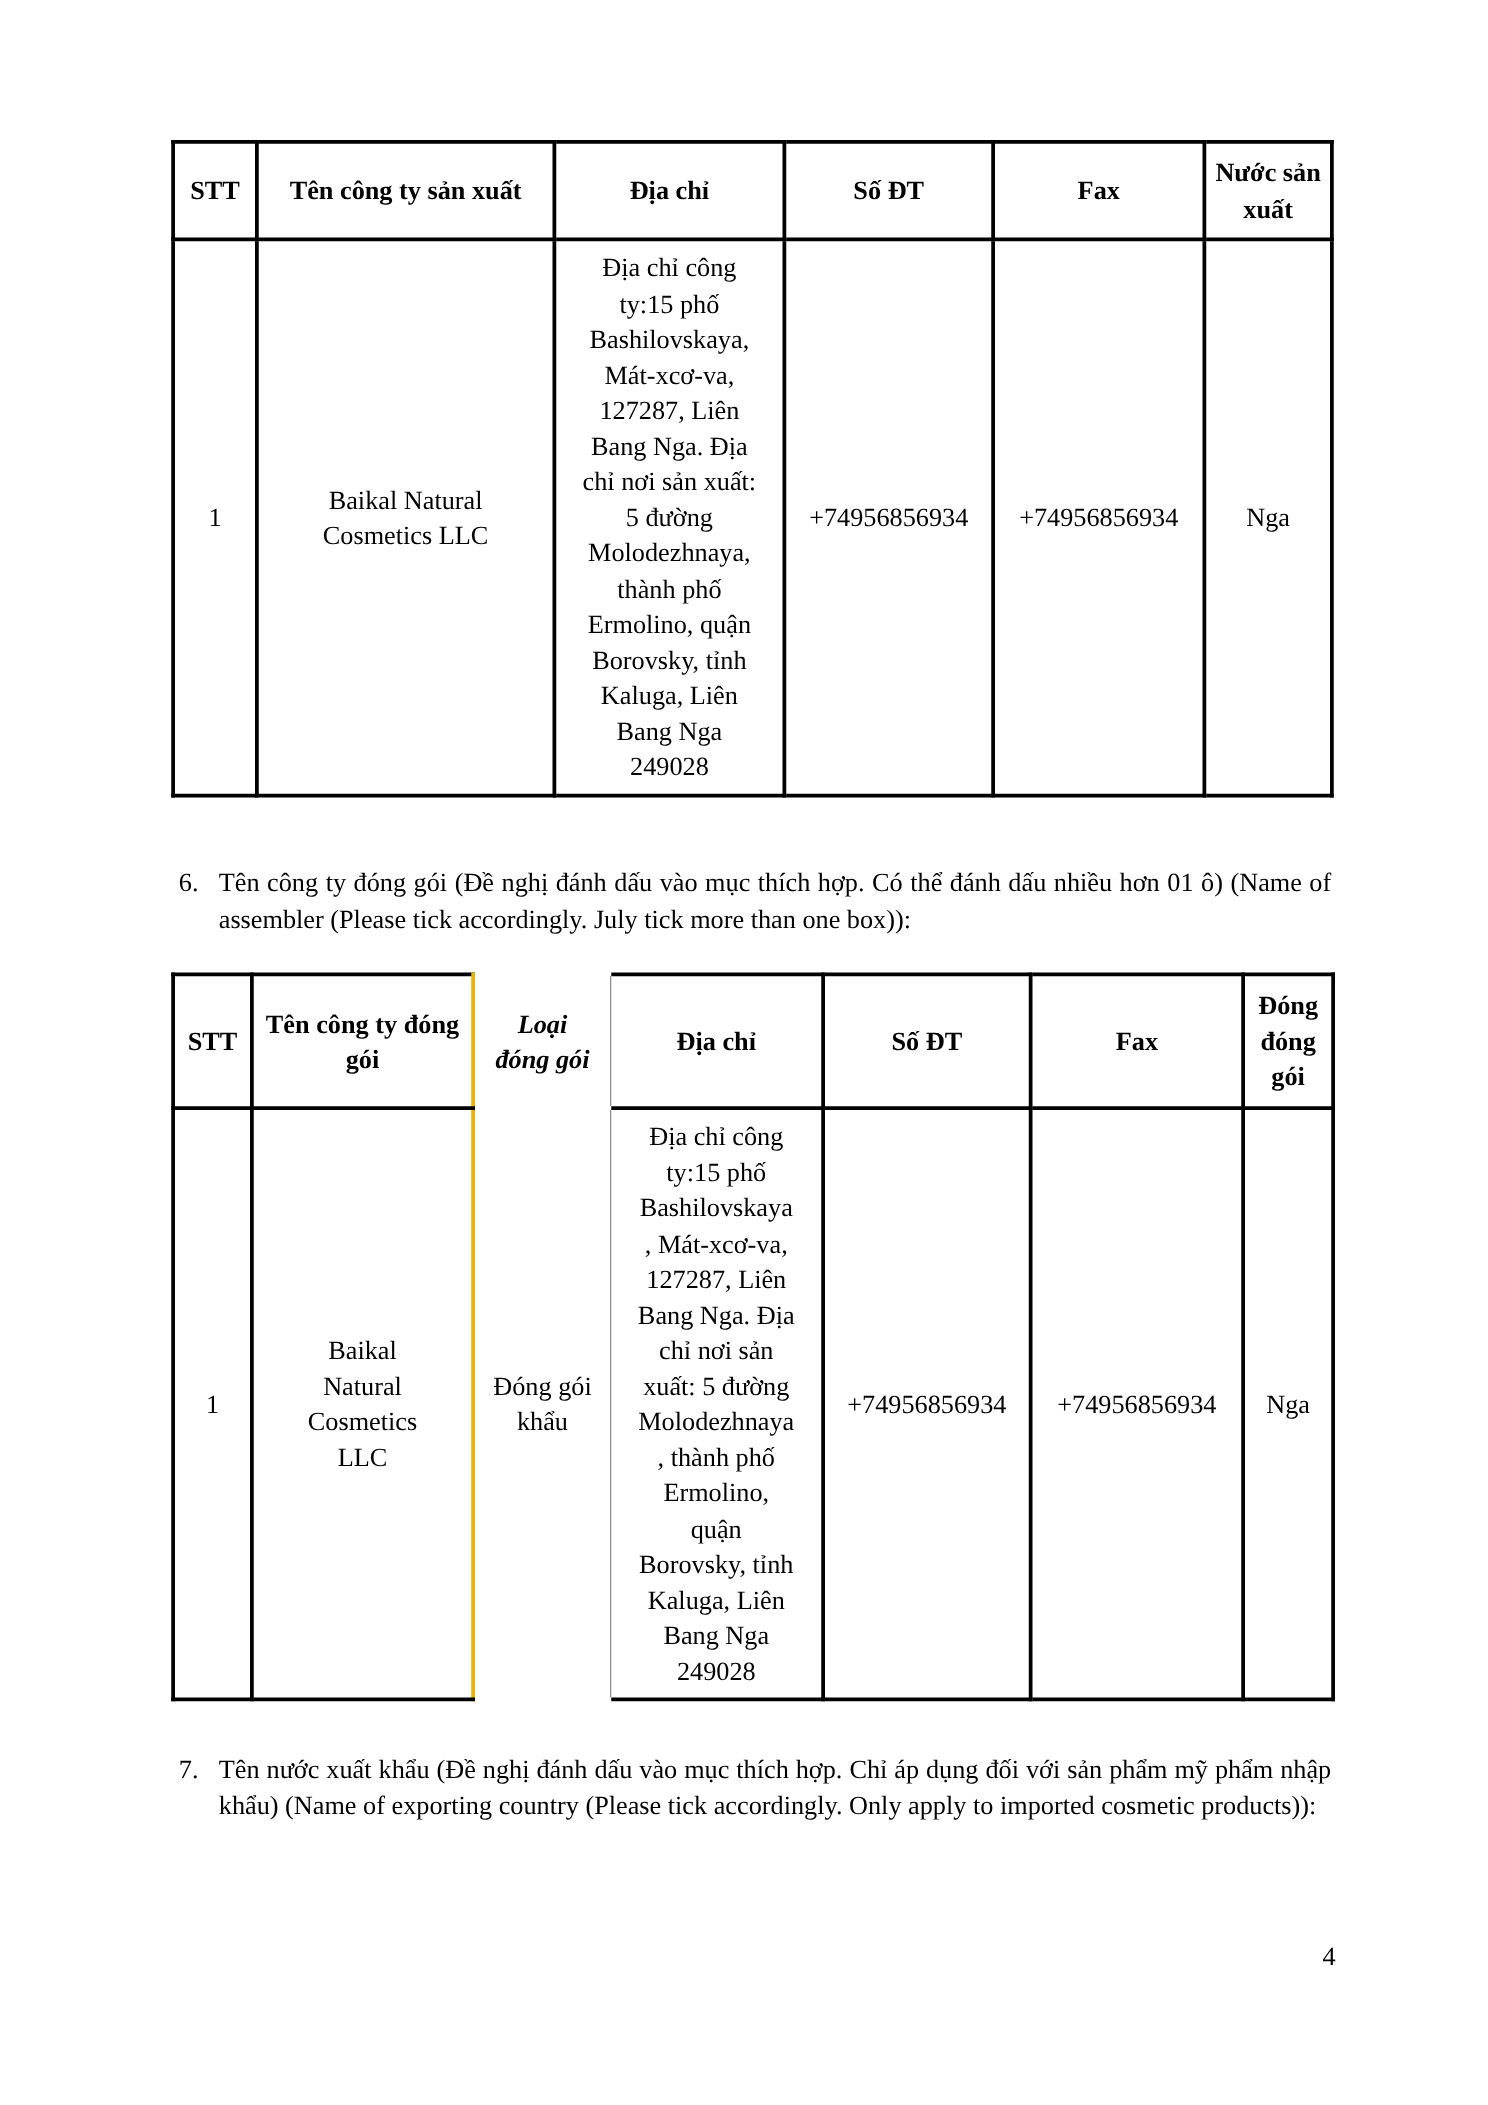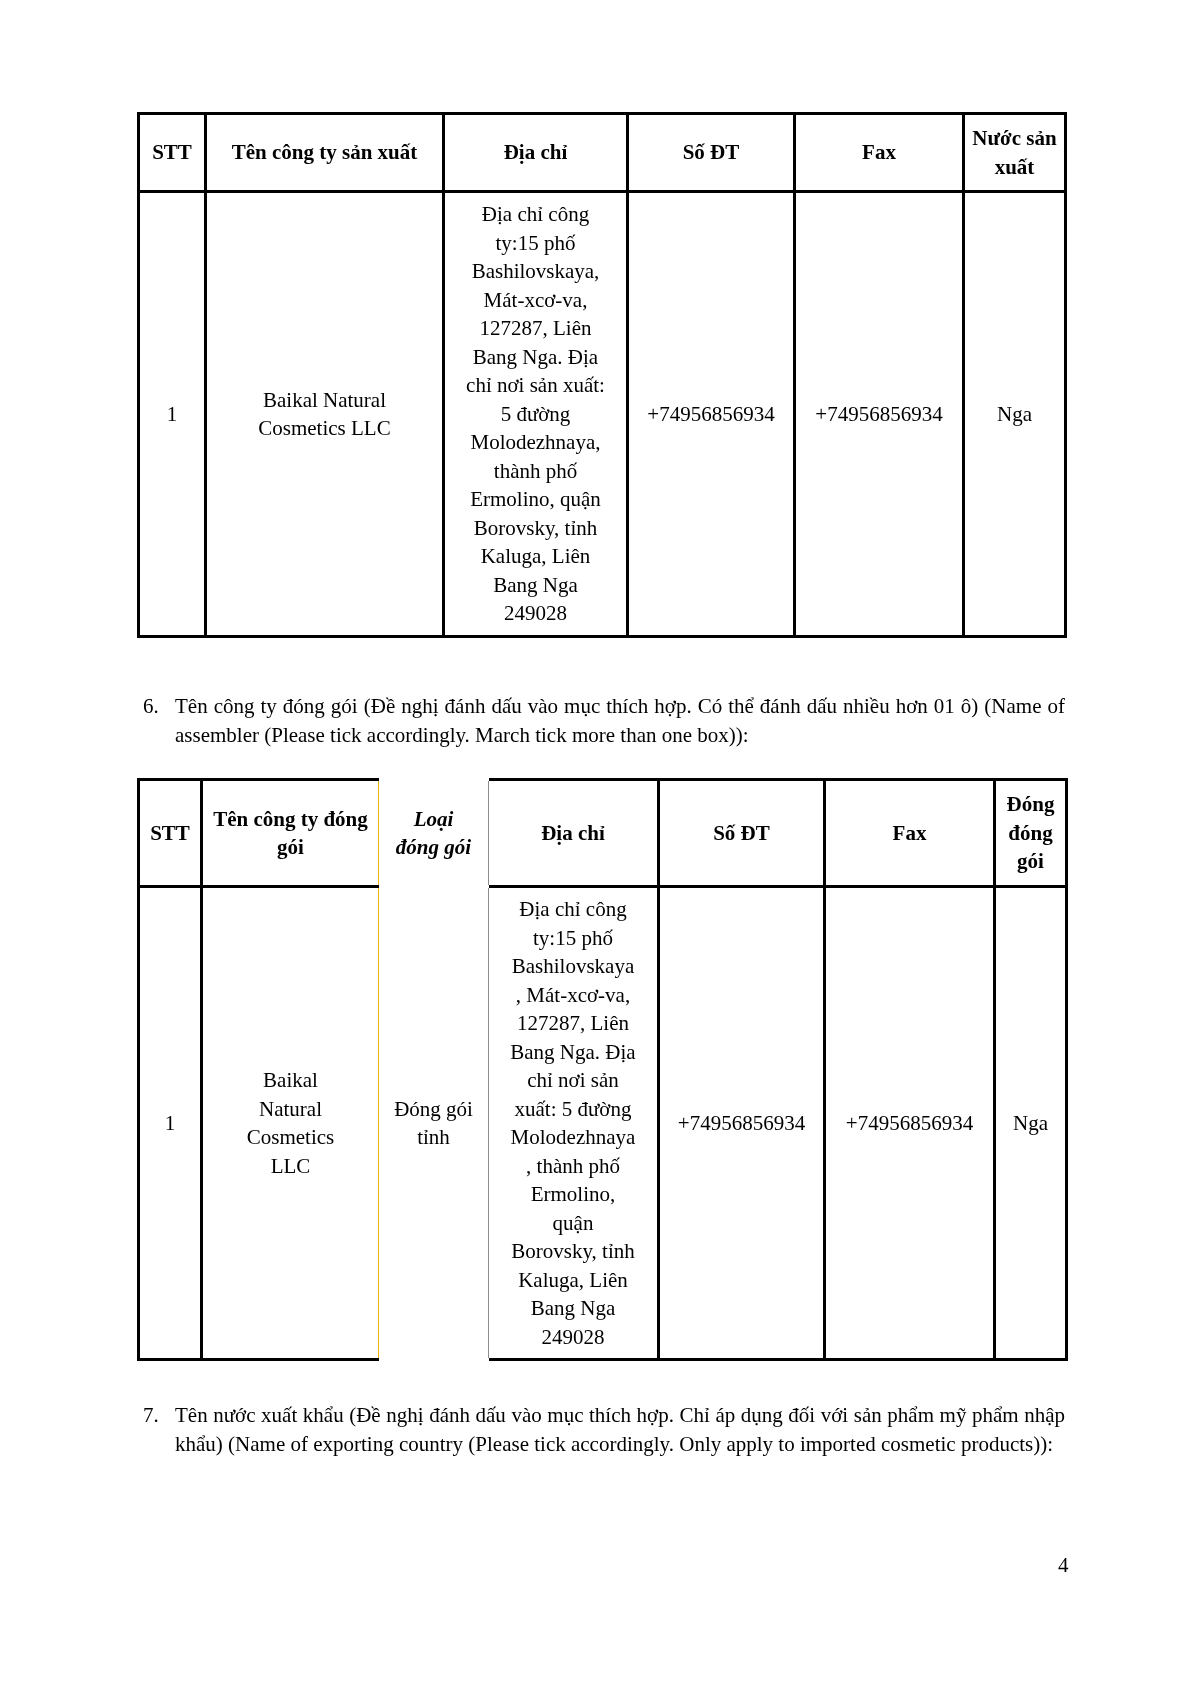--- a/index.html
+++ b/index.html
@@ -47,21 +47,21 @@
   #t2 th.loai-h { padding: 2px 15px; font-style: italic; }
   #t2 td.loai-c { padding: 2px 10px; }
 
   
   #t2 .loai-h, #t2 .loai-c {
     border-left: 1px solid #8c8c8c;
     border-right: 1px solid #8c8c8c;
   }
   #t2 .loai-h { border-top: 3px solid #ffffff; border-bottom: 3px solid #ffffff; }
   #t2 .loai-c { border-top: 3px solid #ffffff; border-bottom: 3px solid #ffffff; }
-  #t2 .pre-loai { border-right: 1px solid #eab308; }
+  #t2 .pre-loai { border-right: 3px solid #eab308; }
   #t2 .post-loai { border-left: 1px solid #8c8c8c; }
 
   
   .para {
     position: absolute;
     left: 137px;
     width: 928px;
     font-size: 21px;
     line-height: 28.5px;
   }
@@ -110,21 +110,21 @@
         <td class="addr-cell">Địa chỉ công ty:15 phố Bashilovskaya, Mát-xcơ-va, 127287, Liên Bang Nga. Địa chỉ nơi sản xuất: 5 đường Molodezhnaya, thành phố Ermolino, quận Borovsky, tỉnh Kaluga, Liên Bang Nga 249028</td>
         <td>+74956856934</td>
         <td>+74956856934</td>
         <td>Nga</td>
       </tr>
     </tbody>
   </table>
 
   <div id="para6" class="para">
     <span class="num">6.</span>
-    <div class="ptxt">Tên công ty đóng gói (Đề nghị đánh dấu vào mục thích hợp. Có thể đánh dấu nhiều hơn 01 ô) (Name of assembler (Please tick accordingly. March tick more than one box)):</div>
+    <div class="ptxt">Tên công ty đóng gói (Đề nghị đánh dấu vào mục thích hợp. Có thể đánh dấu nhiều hơn 01 ô) (Name of assembler (Please tick accordingly. July tick more than one box)):</div>
   </div>
 
   <table id="t2" class="doc-table">
     <colgroup>
       <col style="width:63px">
         <col style="width:177px">
         <col style="width:110px">
         <col style="width:170px">
       <col style="width:166px">
         <col style="width:170px">
@@ -138,21 +138,21 @@
         <th class="post-loai">Địa chỉ</th>
         <th>Số ĐT</th>
         <th>Fax</th>
         <th>Đóng đóng gói</th>
       </tr>
     </thead>
     <tbody>
       <tr>
         <td>1</td>
         <td class="company-cell pre-loai">Baikal Natural Cosmetics LLC</td>
-        <td class="loai-c">Đóng gói tỉnh</td>
+        <td class="loai-c">Đóng gói khẩu</td>
         <td class="addr-cell post-loai">Địa chỉ công ty:15 phố Bashilovskaya, Mát-xcơ-va, 127287, Liên Bang Nga. Địa chỉ nơi sản xuất: 5 đường Molodezhnaya, thành phố Ermolino, quận Borovsky, tỉnh Kaluga, Liên Bang Nga 249028</td>
         <td>+74956856934</td>
         <td>+74956856934</td>
         <td>Nga</td>
       </tr>
     </tbody>
   </table>
 
   <div id="para7" class="para">
     <span class="num">7.</span>

